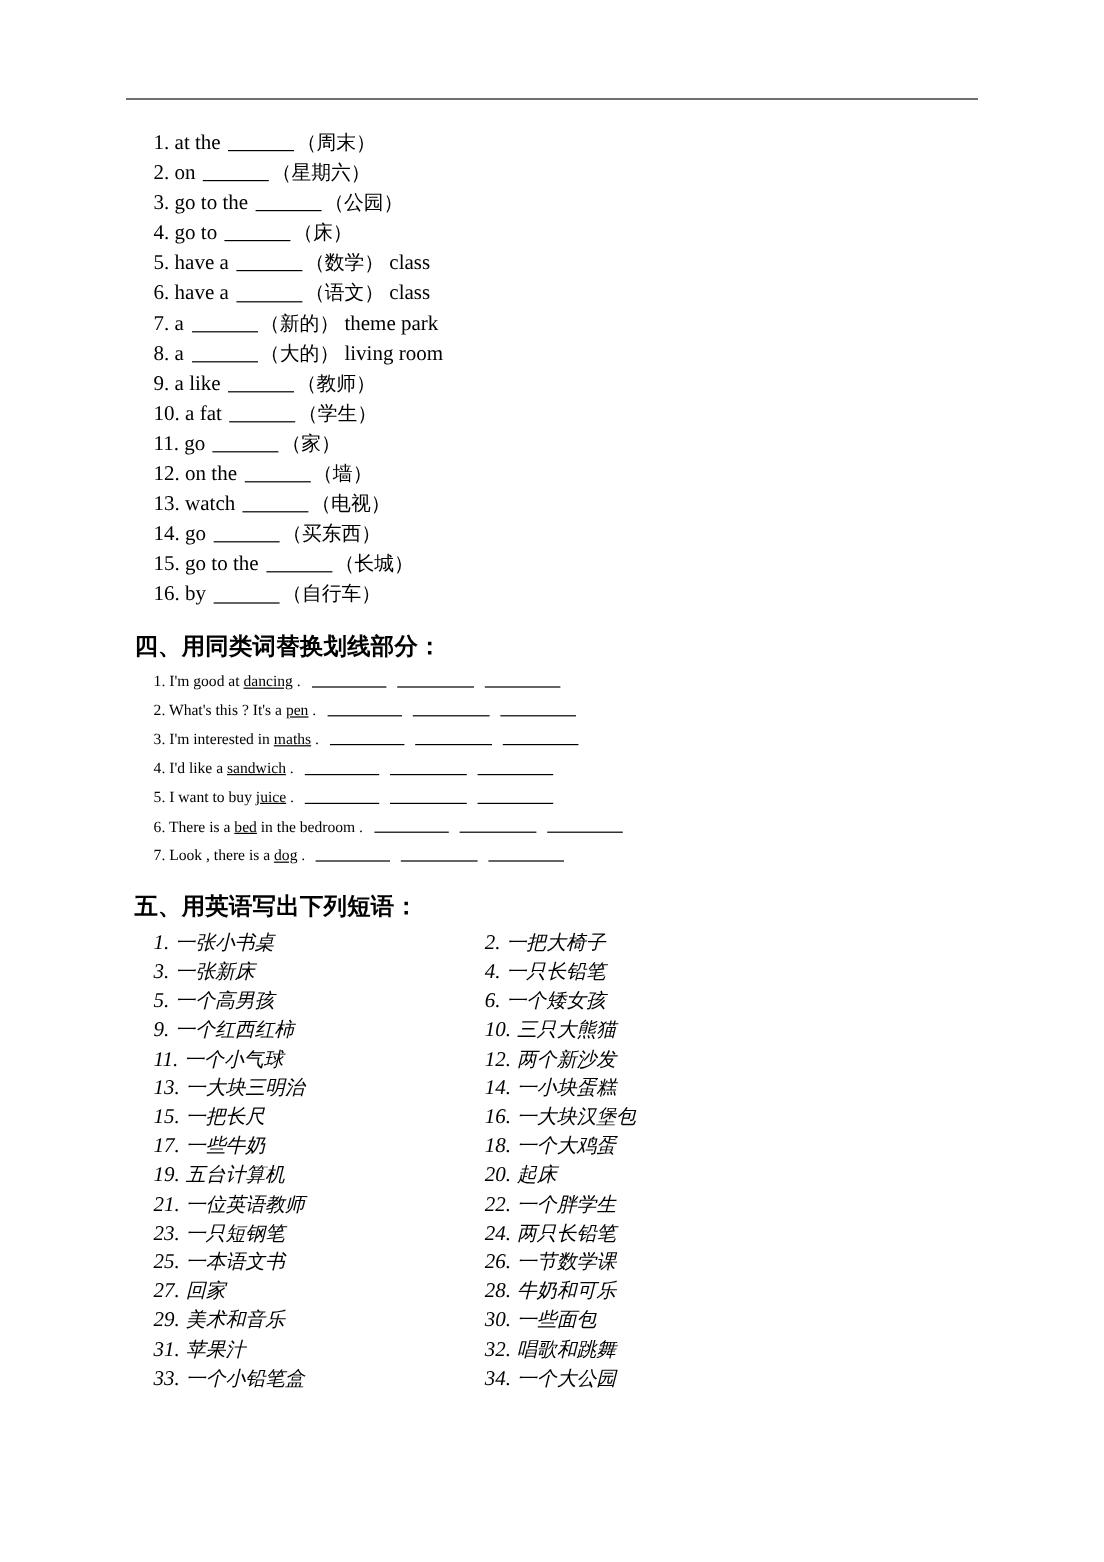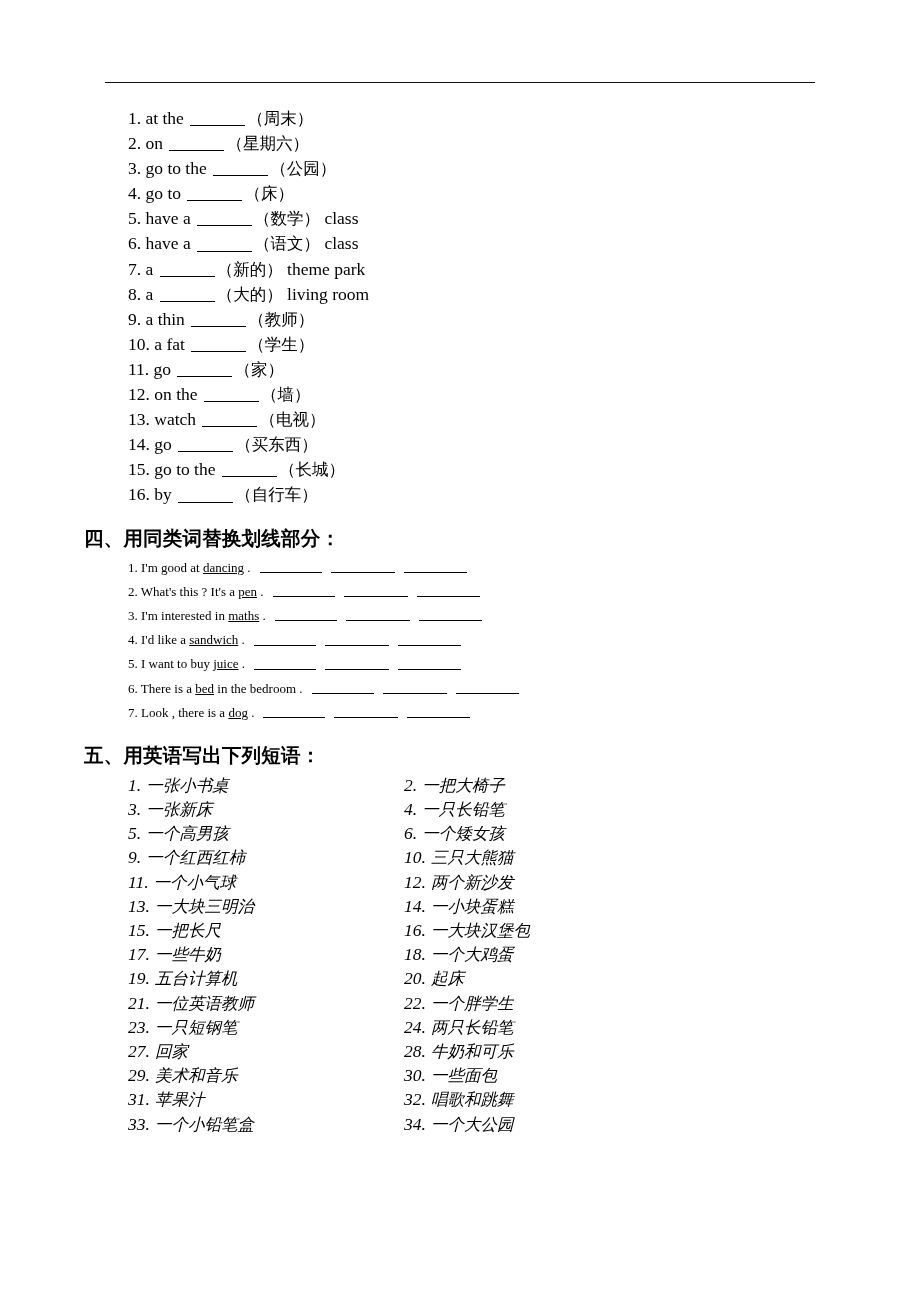--- a/index.html
+++ b/index.html
@@ -62,21 +62,21 @@
     margin: 0 2px;
   }
   .blank.w55 { width: 55px; }
   .cn {
     font-family: "DejaVu Sans", "Liberation Sans", sans-serif;
     font-size: 16.5px;
   }
 
   
   .heading {
-    padding-left: 84px;
+    padding-left: 112px;
     font-family: "DejaVu Sans", "Liberation Sans", sans-serif;
     font-weight: bold;
     font-size: 19.5px;
     line-height: 30px;
     margin-top: 16px;
     margin-bottom: 2px;
     letter-spacing: 0.2px;
   }
 
   
@@ -149,21 +149,21 @@
 
     <ul class="fill-list" id="fill-list">
         <li class="fill-item"><span class="num">1.</span> <span>at the</span> <span class="blank w55"></span><span class="cn">（周末）</span></li>
         <li class="fill-item"><span class="num">2.</span> <span>on</span> <span class="blank w55"></span><span class="cn">（星期六）</span></li>
         <li class="fill-item"><span class="num">3.</span> <span>go to the</span> <span class="blank w55"></span><span class="cn">（公园）</span></li>
         <li class="fill-item"><span class="num">4.</span> <span>go to</span> <span class="blank w55"></span><span class="cn">（床）</span></li>
         <li class="fill-item"><span class="num">5.</span> <span>have a</span> <span class="blank w55"></span><span class="cn">（数学）</span> <span>class</span></li>
         <li class="fill-item"><span class="num">6.</span> <span>have a</span> <span class="blank w55"></span><span class="cn">（语文）</span> <span>class</span></li>
         <li class="fill-item"><span class="num">7.</span> <span>a</span> <span class="blank w55"></span><span class="cn">（新的）</span> <span>theme park</span></li>
         <li class="fill-item"><span class="num">8.</span> <span>a</span> <span class="blank w55"></span><span class="cn">（大的）</span> <span>living room</span></li>
-        <li class="fill-item"><span class="num">9.</span> <span>a thin</span> <span class="blank w55"></span><span class="cn">（教师）</span></li>
+        <li class="fill-item"><span class="num">9.</span> <span>a like</span> <span class="blank w55"></span><span class="cn">（教师）</span></li>
         <li class="fill-item"><span class="num">10.</span> <span>a fat</span> <span class="blank w55"></span><span class="cn">（学生）</span></li>
         <li class="fill-item"><span class="num">11.</span> <span>go</span> <span class="blank w55"></span><span class="cn">（家）</span></li>
         <li class="fill-item"><span class="num">12.</span> <span>on the</span> <span class="blank w55"></span><span class="cn">（墙）</span></li>
         <li class="fill-item"><span class="num">13.</span> <span>watch</span> <span class="blank w55"></span><span class="cn">（电视）</span></li>
         <li class="fill-item"><span class="num">14.</span> <span>go</span> <span class="blank w55"></span><span class="cn">（买东西）</span></li>
         <li class="fill-item"><span class="num">15.</span> <span>go to the</span> <span class="blank w55"></span><span class="cn">（长城）</span></li>
         <li class="fill-item"><span class="num">16.</span> <span>by</span> <span class="blank w55"></span><span class="cn">（自行车）</span></li>
       </ul>
 
     <div class="heading">四、用同类词替换划线部分：</div>
@@ -217,20 +217,24 @@
         </li>
         <li class="phrase-row">
           <span class="phrase-cell col-left"><span class="pnum">21.</span><span class="ptext">一位英语教师</span></span>
           <span class="phrase-cell col-right"><span class="pnum">22.</span><span class="ptext">一个胖学生</span></span>
         </li>
         <li class="phrase-row">
           <span class="phrase-cell col-left"><span class="pnum">23.</span><span class="ptext">一只短钢笔</span></span>
           <span class="phrase-cell col-right"><span class="pnum">24.</span><span class="ptext">两只长铅笔</span></span>
         </li>
         <li class="phrase-row">
+          <span class="phrase-cell col-left"><span class="pnum">25.</span><span class="ptext">一本语文书</span></span>
+          <span class="phrase-cell col-right"><span class="pnum">26.</span><span class="ptext">一节数学课</span></span>
+        </li>
+        <li class="phrase-row">
           <span class="phrase-cell col-left"><span class="pnum">27.</span><span class="ptext">回家</span></span>
           <span class="phrase-cell col-right"><span class="pnum">28.</span><span class="ptext">牛奶和可乐</span></span>
         </li>
         <li class="phrase-row">
           <span class="phrase-cell col-left"><span class="pnum">29.</span><span class="ptext">美术和音乐</span></span>
           <span class="phrase-cell col-right"><span class="pnum">30.</span><span class="ptext">一些面包</span></span>
         </li>
         <li class="phrase-row">
           <span class="phrase-cell col-left"><span class="pnum">31.</span><span class="ptext">苹果汁</span></span>
           <span class="phrase-cell col-right"><span class="pnum">32.</span><span class="ptext">唱歌和跳舞</span></span>

